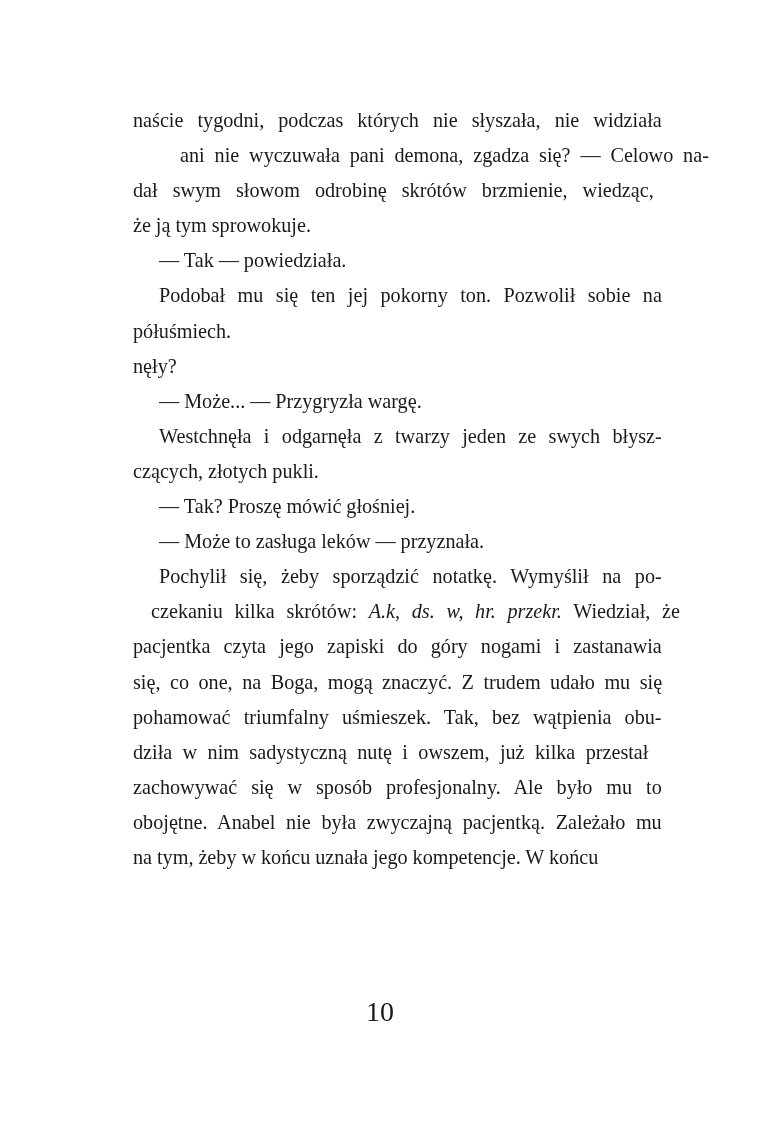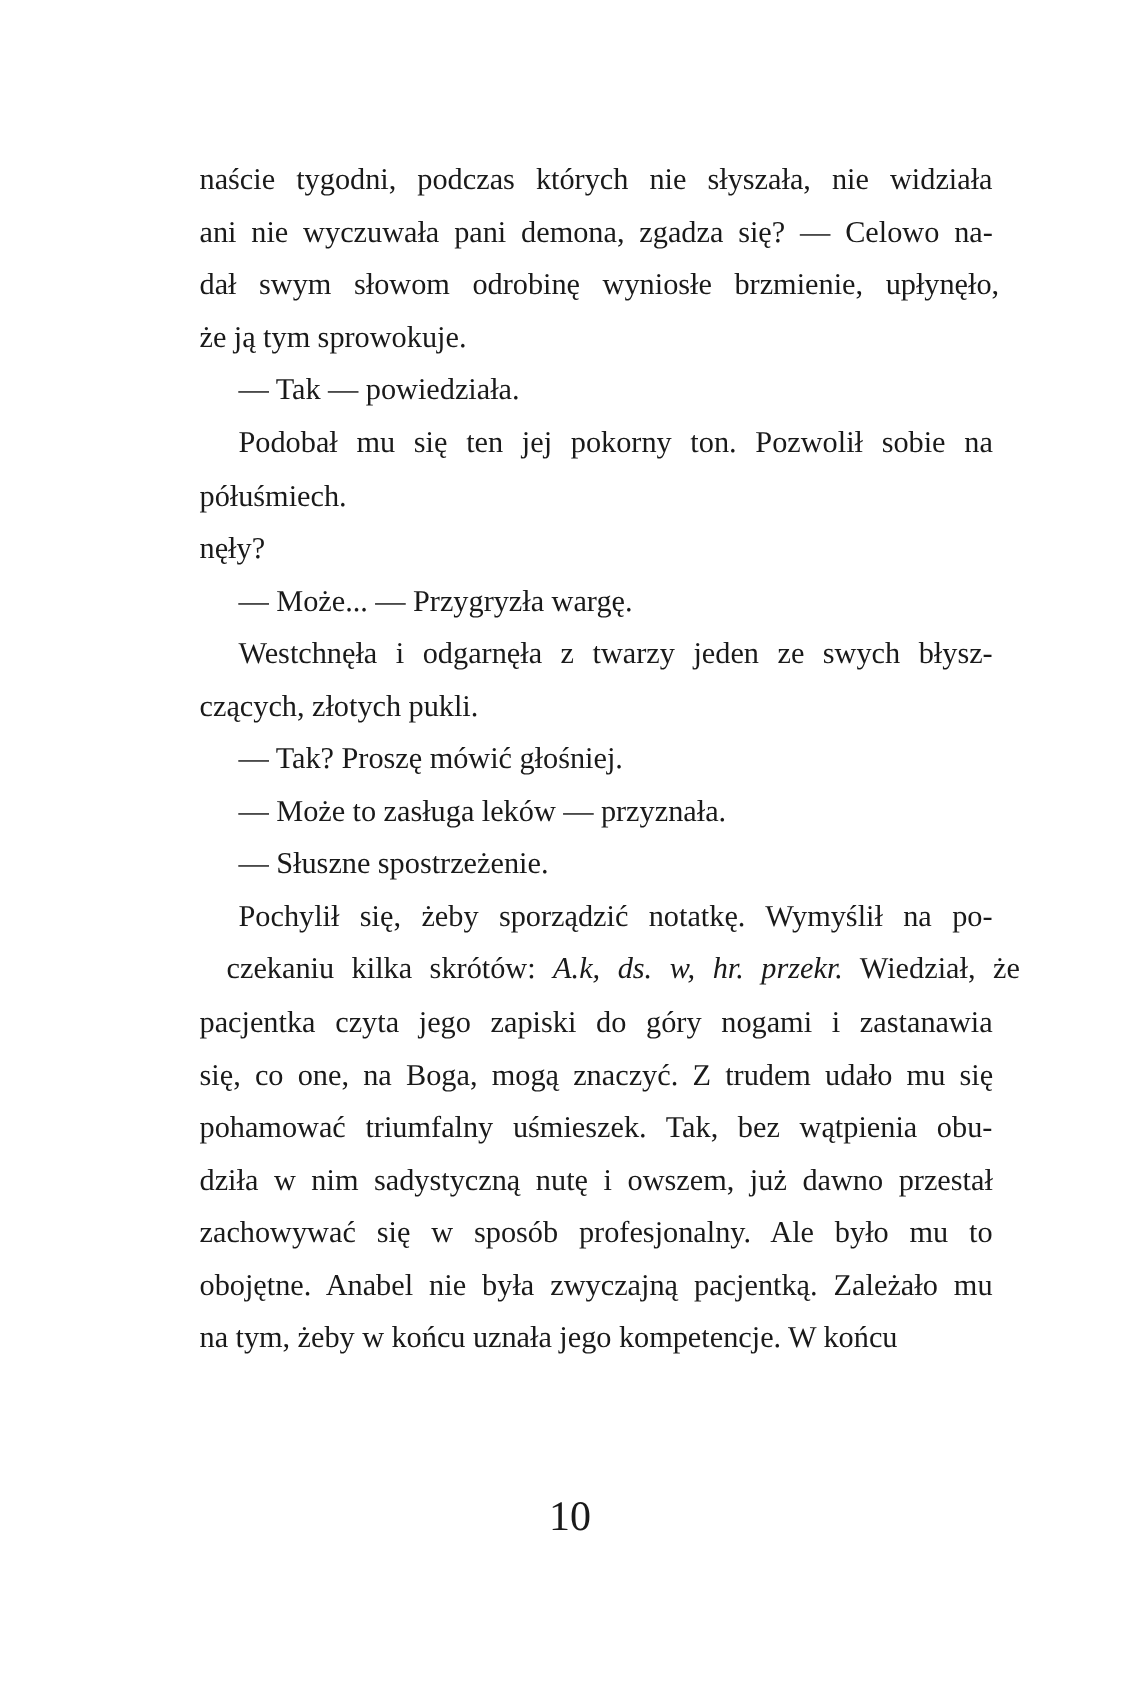--- a/index.html
+++ b/index.html
@@ -87,22 +87,22 @@
 </style>
 </head>
 <body>
 
 <div id="page">
 
   <div id="text-block">
 
     <p class="para">
       <span class="line just"><span style="word-spacing: 8.98px;">naście tygodni, podczas których nie słyszała, nie widziała</span></span>
-      <span class="line just"><span style="word-spacing: 4.83px;">ani nie wyczuwała pani demona, zgadza się? — Celowo na-</span></span>
-      <span class="line just"><span style="word-spacing: 9.984px;">dał swym słowom odrobinę wyniosłe brzmienie, upłynęło,</span></span>
+      <span class="line just"><span style="word-spacing: 4.83px; margin-left: 47px;">ani nie wyczuwała pani demona, zgadza się? — Celowo na-</span></span>
+      <span class="line just"><span style="word-spacing: 9.984px;">dał swym słowom odrobinę skrótów brzmienie, wiedząc,</span></span>
       <span class="line last">że ją tym sprowokuje.</span>
     </p>
 
     <p class="para">
       <span class="line last indent">— Tak — powiedziała.</span>
     </p>
 
     <p class="para">
       <span class="line just indent"><span style="word-spacing: 7.406px;">Podobał mu się ten jej pokorny ton. Pozwolił sobie na</span></span>
       <span class="line last">półuśmiech.</span>
@@ -122,31 +122,28 @@
     </p>
 
     <p class="para">
       <span class="line last indent">— Tak? Proszę mówić głośniej.</span>
     </p>
 
     <p class="para">
       <span class="line last indent">— Może to zasługa leków — przyznała.</span>
     </p>
 
-    <p class="para">
-      <span class="line last indent">— Słuszne spostrzeżenie.</span>
-    </p>
 
     <p class="para">
       <span class="line just indent"><span style="word-spacing: 8.529px;">Pochylił się, żeby sporządzić notatkę. Wymyślił na po-</span></span>
       <span class="line just"><span style="word-spacing: 6.613px; margin-left: 18px;"><span>czekaniu kilka skrótów: </span><span class="it">A.k, ds. w, hr. przekr.</span><span> Wiedział, że</span></span></span>
       <span class="line just"><span style="word-spacing: 8.082px;">pacjentka czyta jego zapiski do góry nogami i zastanawia</span></span>
       <span class="line just"><span style="word-spacing: 4.425px;">się, co one, na Boga, mogą znaczyć. Z trudem udało mu się</span></span>
       <span class="line just"><span style="word-spacing: 8.044px;">pohamować triumfalny uśmieszek. Tak, bez wątpienia obu-</span></span>
-      <span class="line just"><span style="word-spacing: 5.323px;">dziła w nim sadystyczną nutę i owszem, już dawno przestał</span></span>
+      <span class="line just"><span style="word-spacing: 5.323px;">dziła w nim sadystyczną nutę i owszem, już kilka przestał</span></span>
       <span class="line just"><span style="word-spacing: 8.865px;">zachowywać się w sposób profesjonalny. Ale było mu to</span></span>
       <span class="line just"><span style="word-spacing: 5.623px;">obojętne. Anabel nie była zwyczajną pacjentką. Zależało mu</span></span>
       <span class="line last">na tym, żeby w końcu uznała jego kompetencje. W końcu</span>
     </p>
 
   </div>
 
   <div id="folio">10</div>
 
 </div>

